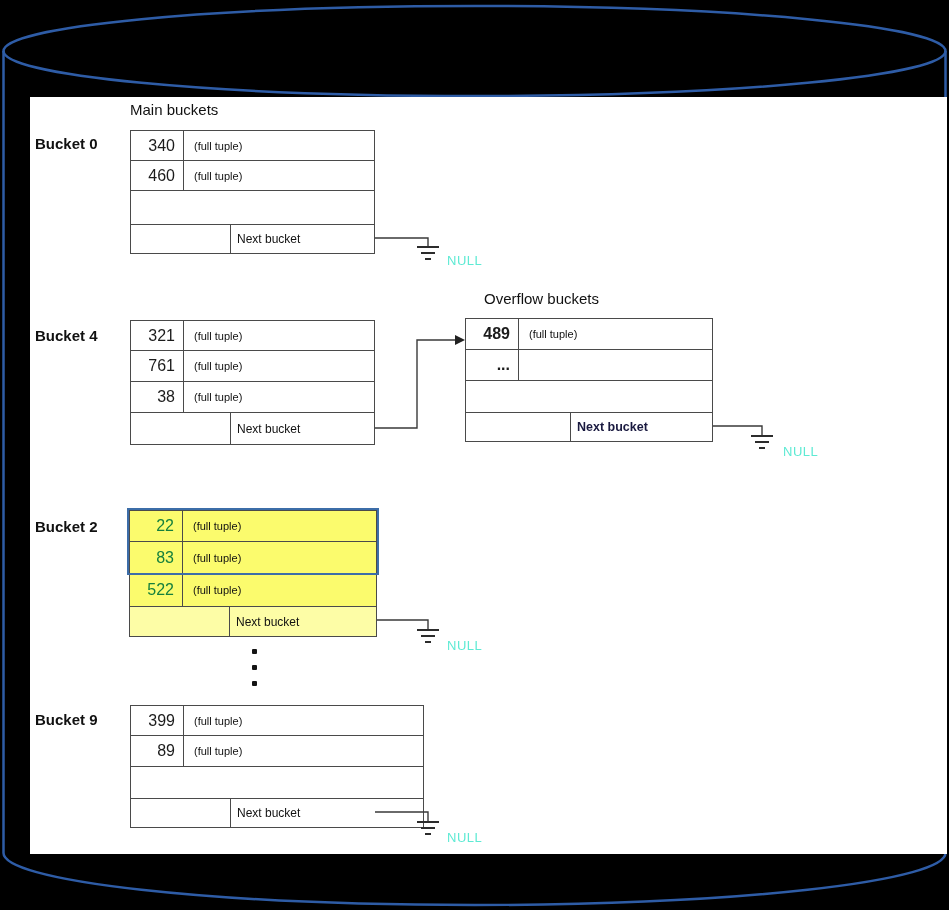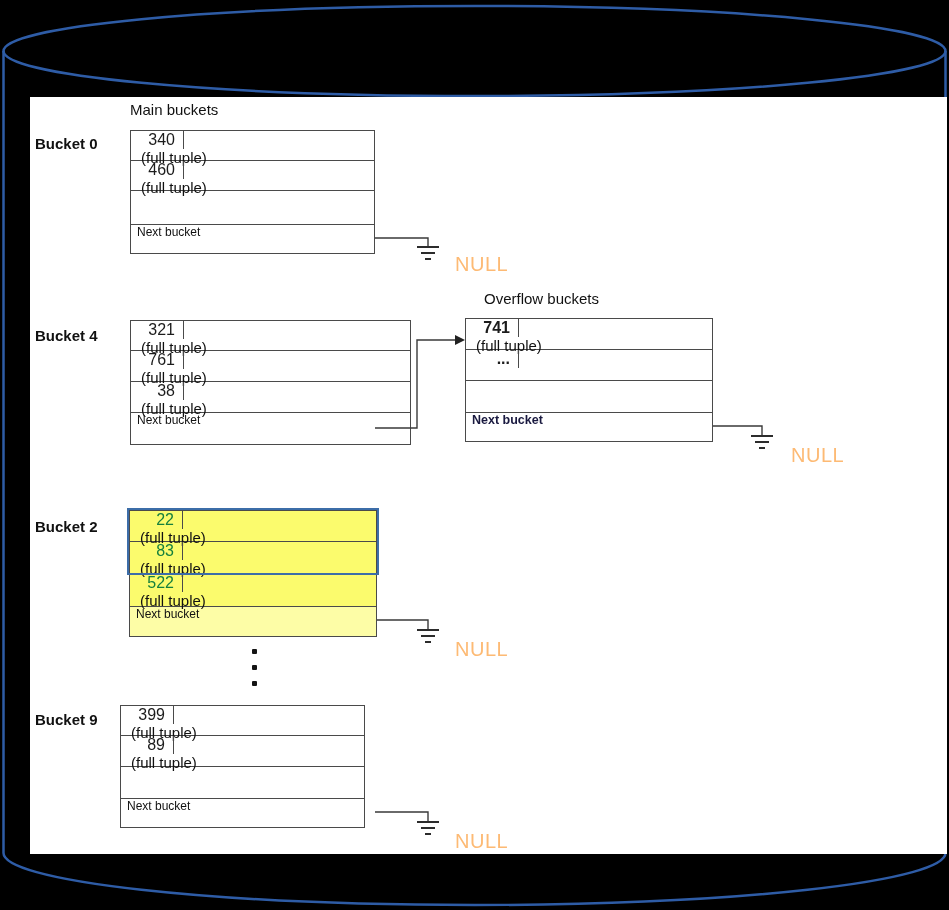--- a/index.html
+++ b/index.html
@@ -8,35 +8,35 @@
     position:relative; width:949px; height:910px; background:var(--background,#000);
     font-family:"Liberation Sans", sans-serif; overflow:hidden;border-radius:20px;
   }
   #bg-svg, #conn-svg { position:absolute; left:0; top:0; }
   #conn-svg { pointer-events:none; }
   #panel { position:absolute; left:30px; top:97px; width:917px; height:757px; background:var(--panel,#fff); }
   .lbl { position:absolute; color:#111; white-space:nowrap; }
   .section-label { font-size:15px; }
   .bucket-label { font-size:15px; font-weight:bold; }
   .htable { position:absolute; background:#fff; border:1px solid var(--table-border,#4a4a4a); }
-  .trow { display:flex; border-bottom:1px solid var(--table-border,#4a4a4a);flex-direction:column; }
+  .trow { display:flex; border-bottom:1px solid var(--table-border,#4a4a4a); }
   .trow:last-child { border-bottom:none; }
   .kcell { width:53px; border-right:1px solid var(--table-border,#4a4a4a); display:flex;
            align-items:center; justify-content:flex-end; padding-right:8px; font-size:16px; color:#1c1c1c; }
-  .vcell { flex:1; display:flex; align-items:center; padding-left:10px; font-size:15px; color:#111; }
+  .vcell { flex:1; display:flex; align-items:center; padding-left:10px; font-size:11px; color:#111; }
   .erow .fcell { flex:1; }
   .nrow .nleft { width:100px; border-right:1px solid var(--table-border,#4a4a4a); }
-  .nrow .nright { flex:1; display:flex; align-items:flex-start; padding-left:6px; font-size:12px; color:#111; }
+  .nrow .nright { flex:1; display:flex; align-items:center; padding-left:6px; font-size:12px; color:#111; }
   .bold { font-weight:bold; }
   .navy { color:#1a1a40; font-size:12.5px; }
   .hl { background:var(--highlight-fill,#fbfb6d); }
   .hl-light { background:#fdfda6; }
   .hl-key { color:#15803d; }
   .blue-box { position:absolute; border:2px solid var(--highlight-border,#3c6da8); pointer-events:none; }
-  .null-label { position:absolute; font-size:20px; color:#fdba74; letter-spacing:0.5px;margin-left:8px; }
+  .null-label { position:absolute; font-size:13px; color:#5eead4; letter-spacing:0.5px; }
   .dot { position:absolute; width:5px; height:5px; background:#141414; border-radius:1px; }
 </style>
 </head>
 <body>
 
 <div id="canvas">
 
   <svg id="bg-svg" width="949" height="910">
     <rect width="949" height="910" fill="#000"></rect>
     <ellipse cx="474.5" cy="51" rx="471" ry="45" fill="#000" style="stroke:var(--cylinder-outline,#2e5ca6); stroke-width:2.5"></ellipse>
@@ -68,21 +68,21 @@
         <div class="fcell"></div>
       </div>
     <div class="trow nrow" style="height:28px">
       <div class="nleft"></div>
       <div class="nright">
           <span>Next bucket</span>
         </div>
     </div>
   </div>
 
-  <div class="htable" style="left:130px; top:320px; width:281px;">
+  <div class="htable" style="left:130px; top:320px; width:245px;">
     <div class="trow" style="height:30px">
       <div class="kcell">321</div>
       <div class="vcell">(full tuple)</div>
     </div>
     <div class="trow" style="height:31px">
       <div class="kcell">761</div>
       <div class="vcell">(full tuple)</div>
     </div>
     <div class="trow" style="height:31px">
       <div class="kcell">38</div>
@@ -91,21 +91,21 @@
     <div class="trow nrow" style="height:31px">
       <div class="nleft"></div>
       <div class="nright">
           <span>Next bucket</span>
         </div>
     </div>
   </div>
 
   <div class="htable" style="left:465px; top:318px; width:248px;">
     <div class="trow" style="height:31px">
-      <div class="kcell bold">741</div>
+      <div class="kcell bold">489</div>
       <div class="vcell">(full tuple)</div>
     </div>
     <div class="trow" style="height:31px">
       <div class="kcell bold">...</div>
       <div class="vcell"></div>
     </div>
     <div class="trow erow" style="height:32px">
         <div class="fcell"></div>
       </div>
     <div class="trow nrow" style="height:28px">
@@ -135,21 +135,21 @@
           <span>Next bucket</span>
         </div>
     </div>
   </div>
   <div class="blue-box" style="left:127px; top:508px; width:252px; height:67px;"></div>
 
   <div class="dot" style="left:252px; top:649px;"></div>
   <div class="dot" style="left:252px; top:665px;"></div>
   <div class="dot" style="left:252px; top:681px;"></div>
 
-  <div class="htable" style="left:120px; top:705px; width:245px;">
+  <div class="htable" style="left:130px; top:705px; width:294px;">
     <div class="trow" style="height:30px">
       <div class="kcell">399</div>
       <div class="vcell">(full tuple)</div>
     </div>
     <div class="trow" style="height:31px">
       <div class="kcell">89</div>
       <div class="vcell">(full tuple)</div>
     </div>
     <div class="trow erow" style="height:32px">
         <div class="fcell"></div>

